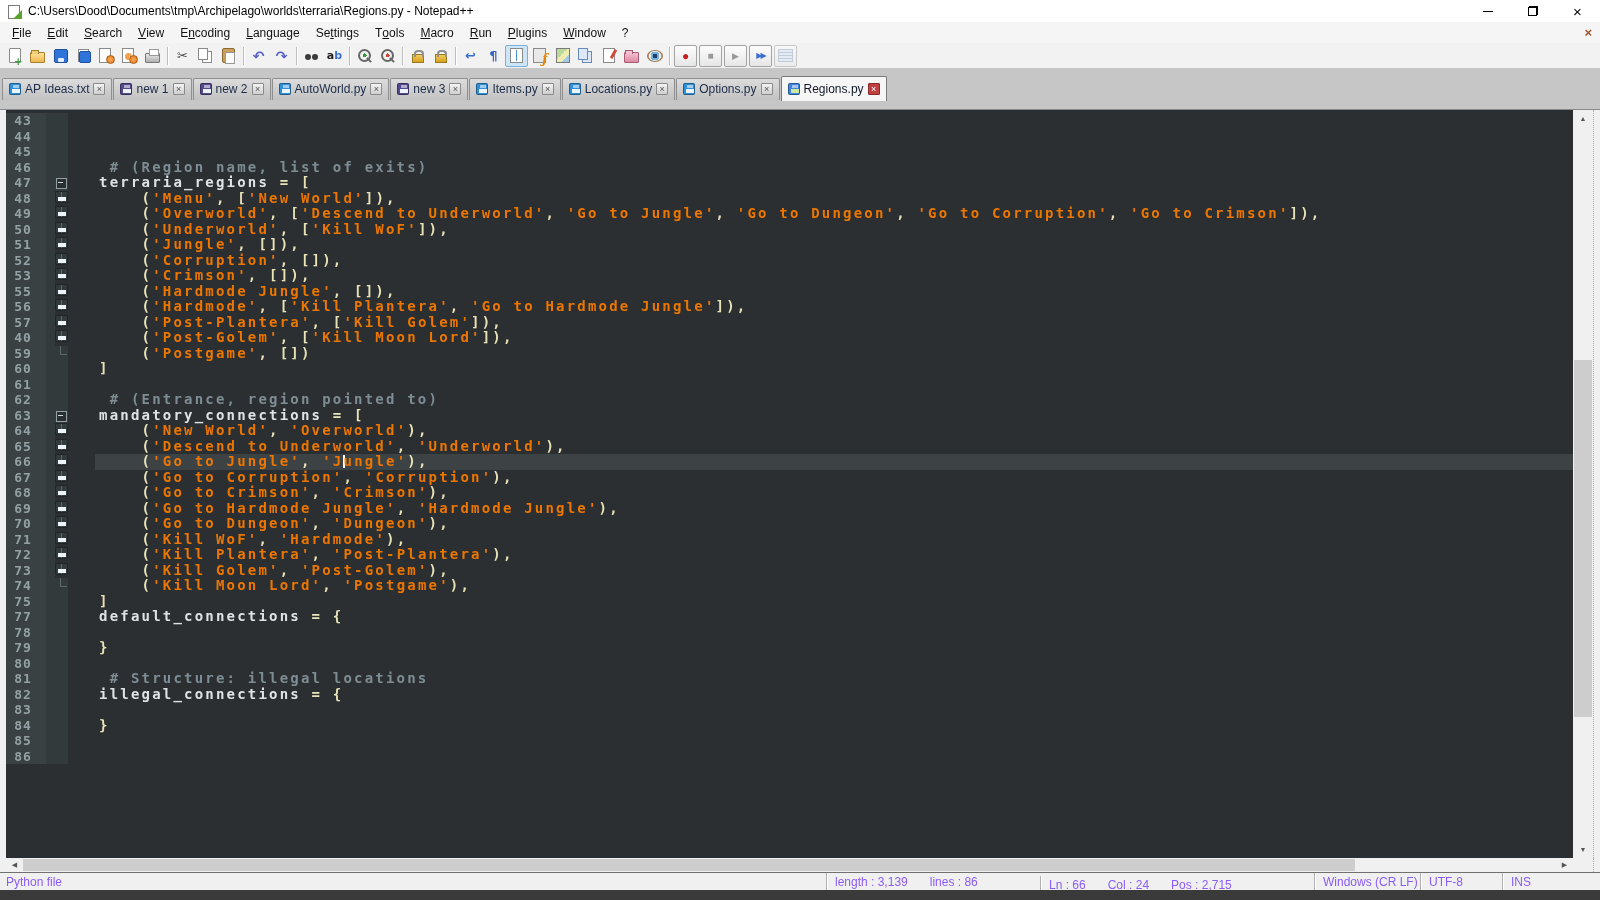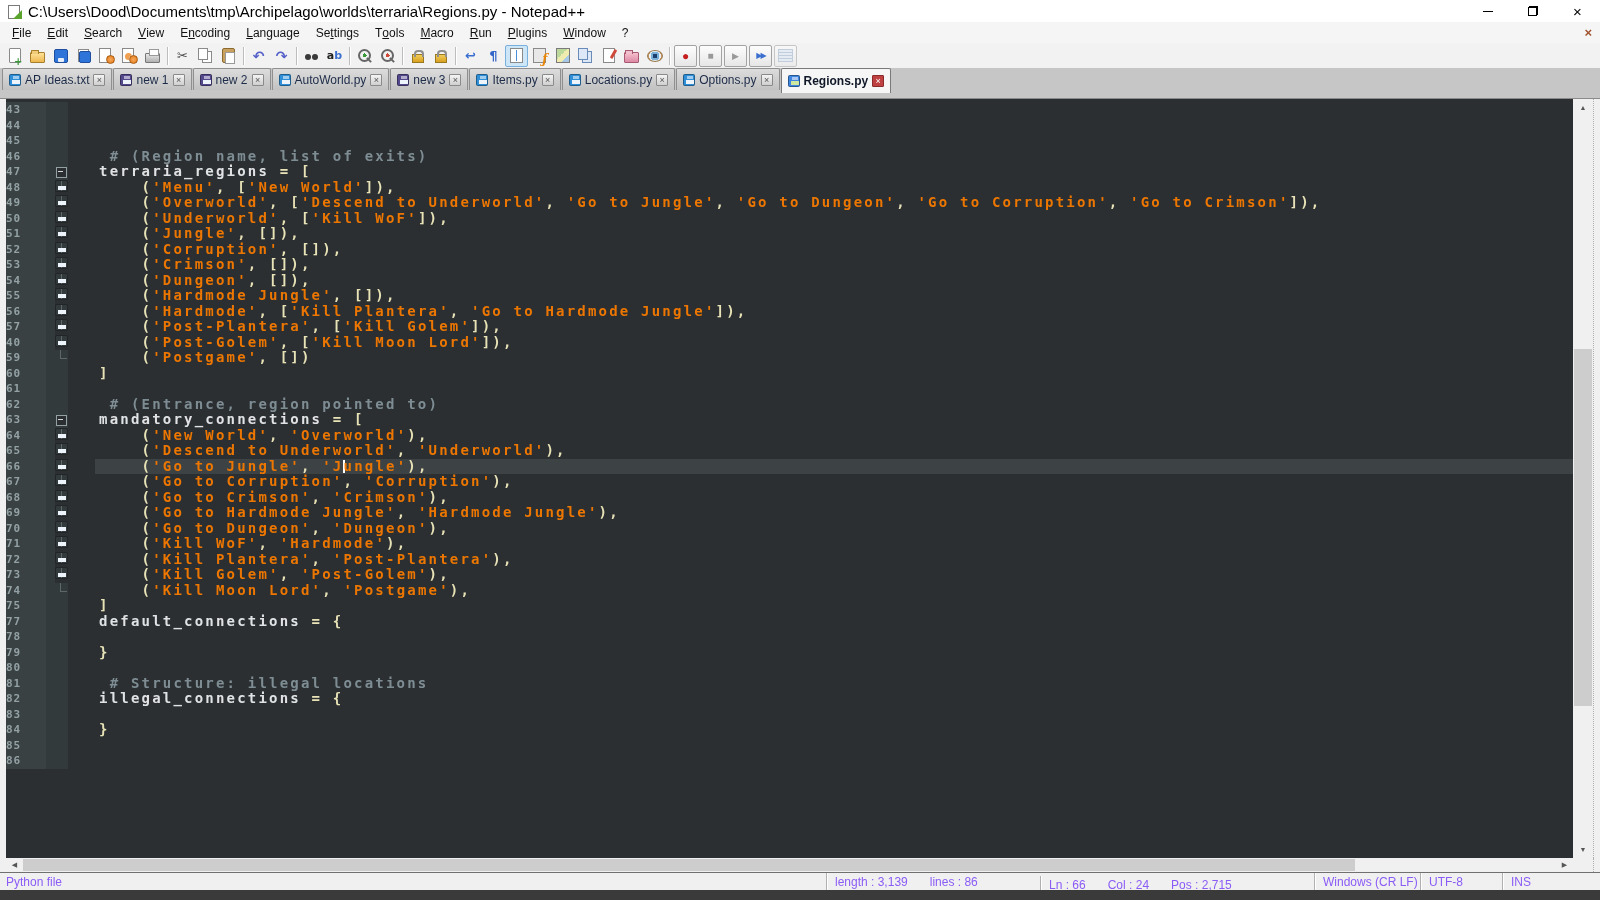--- a/index.html
+++ b/index.html
@@ -6,21 +6,21 @@
   *{box-sizing:border-box;}
   .app{width:1600px;height:900px;display:flex;flex-direction:column;background:#f0f0f0;
        font-family:"Liberation Sans",sans-serif;overflow:hidden;position:relative;user-select:none;}
 
   
   .titlebar{height:22px;background:#ffffff;display:flex;align-items:center;padding-left:7px;flex:none;}
   .np-icon{width:15px;height:15px;position:relative;flex:none;margin-right:6px;}
   .np-icon::before{content:'';position:absolute;inset:1px 2px 0 1px;background:#fff;border:1px solid #7a7a7a;}
   .np-icon::after{content:'';position:absolute;right:0;bottom:0;width:0;height:0;
       border-left:9px solid transparent;border-bottom:9px solid #5aa32c;}
-  .title-text{font-size:15px;color:#000;white-space:nowrap;}
+  .title-text{font-size:12px;color:#000;white-space:nowrap;}
   .win-controls{margin-left:auto;display:flex;height:22px;}
   .wc{width:45px;display:flex;align-items:center;justify-content:center;color:#000;}
   .wc-min::before{content:'';width:10px;height:1px;background:#000;}
   .wc-restore-g{width:10px;height:10px;position:relative;}
   .wc-restore-g::before{content:'';position:absolute;right:0;top:0;width:7px;height:7px;border:1px solid #000;}
   .wc-restore-g::after{content:'';position:absolute;left:0;bottom:0;width:7px;height:7px;border:1px solid #000;background:#fff;}
   .wc-close{font-size:15px;line-height:15px;}
 
   
   .menubar{height:21px;background:#f5f5f5;display:flex;align-items:center;padding-left:4px;flex:none;}
@@ -83,46 +83,46 @@
   .ic-monitoring::before{content:'';width:14px;height:10px;border-radius:50%;border:1px solid #9a7a50;
       background:radial-gradient(circle at 50% 50%,#1d3f6e 0 2.5px,#79b0d8 2.5px 4.5px,#e8f0f4 4.5px 70%,#c89a6a 70%);}
   .ic-macro-record::before{content:'\25CF';color:#c41e1e;font-size:12px;}
   .ic-macro-stop::before{content:'\25A0';color:#999;font-size:10px;}
   .ic-macro-play::before{content:'\25B6';color:#999;font-size:9px;}
   .ic-macro-run-multiple::before{content:'\25B6\25B6';color:#3a6fd0;font-size:8px;letter-spacing:-2px;}
   .ic-macro-save::before{content:'';width:13px;height:11px;border:1px solid #9ab0c8;
       background:repeating-linear-gradient(0deg,#dbe6f2 0 2px,#9ab0c8 2px 3px);}
 
   
-  .tabbar{height:31px;background:#c6c6c6;display:flex;align-items:flex-start;padding-left:2px;flex:none;border-bottom:1px solid #8a8a8a;}
+  .tabbar{height:42px;background:#c6c6c6;display:flex;align-items:center;padding-left:2px;flex:none;border-bottom:1px solid #8a8a8a;}
   .tab{display:flex;align-items:center;gap:4px;padding:0 6px;border:1px solid #8f8f8f;border-bottom:none;
        background:linear-gradient(#dcdcdc,#c2c2c2);height:22px;margin-right:1px;border-radius:2px 2px 0 0;}
   .tab-label{font-size:12px;color:#1c2b48;white-space:nowrap;}
   .tab.active{background:#f6f6f6;height:25px;border-color:#7a7a7a;}
-  .tab.active .tab-label{color:#101828;font-weight:bold;}
+  .tab.active .tab-label{color:#101828;}
   .fl{width:12px;height:12px;border-radius:2px;position:relative;flex:none;border:1px solid rgba(0,0,0,.35);}
   .fl::before{content:'';position:absolute;top:1px;left:3px;width:6px;height:3px;background:rgba(255,255,255,.55);}
   .fl::after{content:'';position:absolute;bottom:1px;left:2px;width:8px;height:4px;background:#eef4fb;}
   .fl.saved{background:#2f8fd8;}
   .fl.new{background:#55498e;}
   .fl.active{background:#3f86e0;}
   .fl.active::after{background:#cfe8a0;}
   .tab-x{width:12px;height:12px;border:1px solid #8a8a8a;background:linear-gradient(#f4f4f4,#cfcfcf);color:#555;
          font-size:9px;line-height:10px;text-align:center;border-radius:1px;flex:none;}
   .tab.active .tab-x{background:#bf4040;border-color:#8a2a2a;color:#fff;}
 
   
   .editor-row{flex:1;display:flex;min-height:0;}
   .edge-l{width:6px;background:#f0f0f0;flex:none;}
   .edge-r{width:7px;background:#f0f0f0;border-left:1px dotted #b0b0b0;flex:none;}
   .editor{flex:1;background:var(--bg,#2b2f31);overflow:hidden;padding-top:3px;cursor:text;}
   .cl{display:flex;height:15.5px;line-height:15.5px;font-family:"DejaVu Sans Mono",monospace;font-weight:700;
       font-size:14px;letter-spacing:2.2px;white-space:pre;}
-  .ln{width:40px;flex:none;text-align:left;padding-right:6px;background:var(--marginBg,#394143);
-      color:var(--lineNumber,#93a1a5);font-size:11px;letter-spacing:1px;}
+  .ln{width:40px;flex:none;text-align:center;padding-right:6px;background:var(--marginBg,#394143);
+      color:var(--lineNumber,#93a1a5);font-size:13px;letter-spacing:1px;}
   .bm{width:9px;flex:none;background:var(--gutterBg,#333a3c);}
   .fm{width:13px;flex:none;position:relative;background:var(--gutterBg,#333a3c);}
   .fm.fo::before{content:'';position:absolute;left:1px;top:3px;width:9px;height:9px;border:1px solid #93a1a5;background:var(--bg,#2b2f31);}
   .fm.fo::after{content:'';position:absolute;left:3px;top:7px;width:5px;height:1px;background:#d0d8da;}
   .fm.fl::before{content:'';position:absolute;left:5px;top:0;width:1px;height:100%;background:var(--foldLine,#5d686b);}
   .fm.fe::before{content:'';position:absolute;left:5px;top:0;width:1px;height:9px;background:var(--foldLine,#5d686b);}
   .fm.fe::after{content:'';position:absolute;left:5px;top:8px;width:7px;height:1px;background:var(--foldLine,#5d686b);}
   .ct{flex:1;padding-left:4px;color:var(--defaultText,#e0e2e4);margin-left:27px;}
   .cl.cur .ct{background:var(--currentLine,#3d4345);}
   .tok.d{color:var(--defaultText,#e0e2e4);}
@@ -356,21 +356,20 @@
           <div class="cl"><span class="ln">44</span><span class="bm"></span><span class="fm"></span><span class="ct"></span></div>
           <div class="cl"><span class="ln">45</span><span class="bm"></span><span class="fm"></span><span class="ct"></span></div>
           <div class="cl"><span class="ln">46</span><span class="bm"></span><span class="fm"></span><span class="ct"><span class="tok c"> # (Region name, list of exits)</span></span></div>
           <div class="cl"><span class="ln">47</span><span class="bm"></span><span class="fm fo"></span><span class="ct"><span class="tok d">terraria_regions </span><span class="tok o">= [</span></span></div>
           <div class="cl"><span class="ln">48</span><span class="bm"></span><span class="fm fl"></span><span class="ct"><span class="tok o">    (</span><span class="tok s">'Menu'</span><span class="tok o">, [</span><span class="tok s">'New World'</span><span class="tok o">]),</span></span></div>
           <div class="cl"><span class="ln">49</span><span class="bm"></span><span class="fm fl"></span><span class="ct"><span class="tok o">    (</span><span class="tok s">'Overworld'</span><span class="tok o">, [</span><span class="tok s">'Descend to Underworld'</span><span class="tok o">, </span><span class="tok s">'Go to Jungle'</span><span class="tok o">, </span><span class="tok s">'Go to Dungeon'</span><span class="tok o">, </span><span class="tok s">'Go to Corruption'</span><span class="tok o">, </span><span class="tok s">'Go to Crimson'</span><span class="tok o">]),</span></span></div>
           <div class="cl"><span class="ln">50</span><span class="bm"></span><span class="fm fl"></span><span class="ct"><span class="tok o">    (</span><span class="tok s">'Underworld'</span><span class="tok o">, [</span><span class="tok s">'Kill WoF'</span><span class="tok o">]),</span></span></div>
           <div class="cl"><span class="ln">51</span><span class="bm"></span><span class="fm fl"></span><span class="ct"><span class="tok o">    (</span><span class="tok s">'Jungle'</span><span class="tok o">, []),</span></span></div>
           <div class="cl"><span class="ln">52</span><span class="bm"></span><span class="fm fl"></span><span class="ct"><span class="tok o">    (</span><span class="tok s">'Corruption'</span><span class="tok o">, []),</span></span></div>
           <div class="cl"><span class="ln">53</span><span class="bm"></span><span class="fm fl"></span><span class="ct"><span class="tok o">    (</span><span class="tok s">'Crimson'</span><span class="tok o">, []),</span></span></div>
-          <div class="cl"><span class="ln">54</span><span class="bm"></span><span class="fm fl"></span><span class="ct"><span class="tok o">    (</span><span class="tok s">'Dungeon'</span><span class="tok o">, []),</span></span></div>
           <div class="cl"><span class="ln">55</span><span class="bm"></span><span class="fm fl"></span><span class="ct"><span class="tok o">    (</span><span class="tok s">'Hardmode Jungle'</span><span class="tok o">, []),</span></span></div>
           <div class="cl"><span class="ln">56</span><span class="bm"></span><span class="fm fl"></span><span class="ct"><span class="tok o">    (</span><span class="tok s">'Hardmode'</span><span class="tok o">, [</span><span class="tok s">'Kill Plantera'</span><span class="tok o">, </span><span class="tok s">'Go to Hardmode Jungle'</span><span class="tok o">]),</span></span></div>
           <div class="cl"><span class="ln">57</span><span class="bm"></span><span class="fm fl"></span><span class="ct"><span class="tok o">    (</span><span class="tok s">'Post-Plantera'</span><span class="tok o">, [</span><span class="tok s">'Kill Golem'</span><span class="tok o">]),</span></span></div>
           <div class="cl"><span class="ln">40</span><span class="bm"></span><span class="fm fl"></span><span class="ct"><span class="tok o">    (</span><span class="tok s">'Post-Golem'</span><span class="tok o">, [</span><span class="tok s">'Kill Moon Lord'</span><span class="tok o">]),</span></span></div>
           <div class="cl"><span class="ln">59</span><span class="bm"></span><span class="fm fe"></span><span class="ct"><span class="tok o">    (</span><span class="tok s">'Postgame'</span><span class="tok o">, [])</span></span></div>
           <div class="cl"><span class="ln">60</span><span class="bm"></span><span class="fm"></span><span class="ct"><span class="tok o">]</span></span></div>
           <div class="cl"><span class="ln">61</span><span class="bm"></span><span class="fm"></span><span class="ct"></span></div>
           <div class="cl"><span class="ln">62</span><span class="bm"></span><span class="fm"></span><span class="ct"><span class="tok c"> # (Entrance, region pointed to)</span></span></div>
           <div class="cl"><span class="ln">63</span><span class="bm"></span><span class="fm fo"></span><span class="ct"><span class="tok d">mandatory_connections </span><span class="tok o">= [</span></span></div>
           <div class="cl"><span class="ln">64</span><span class="bm"></span><span class="fm fl"></span><span class="ct"><span class="tok o">    (</span><span class="tok s">'New World'</span><span class="tok o">, </span><span class="tok s">'Overworld'</span><span class="tok o">),</span></span></div>

